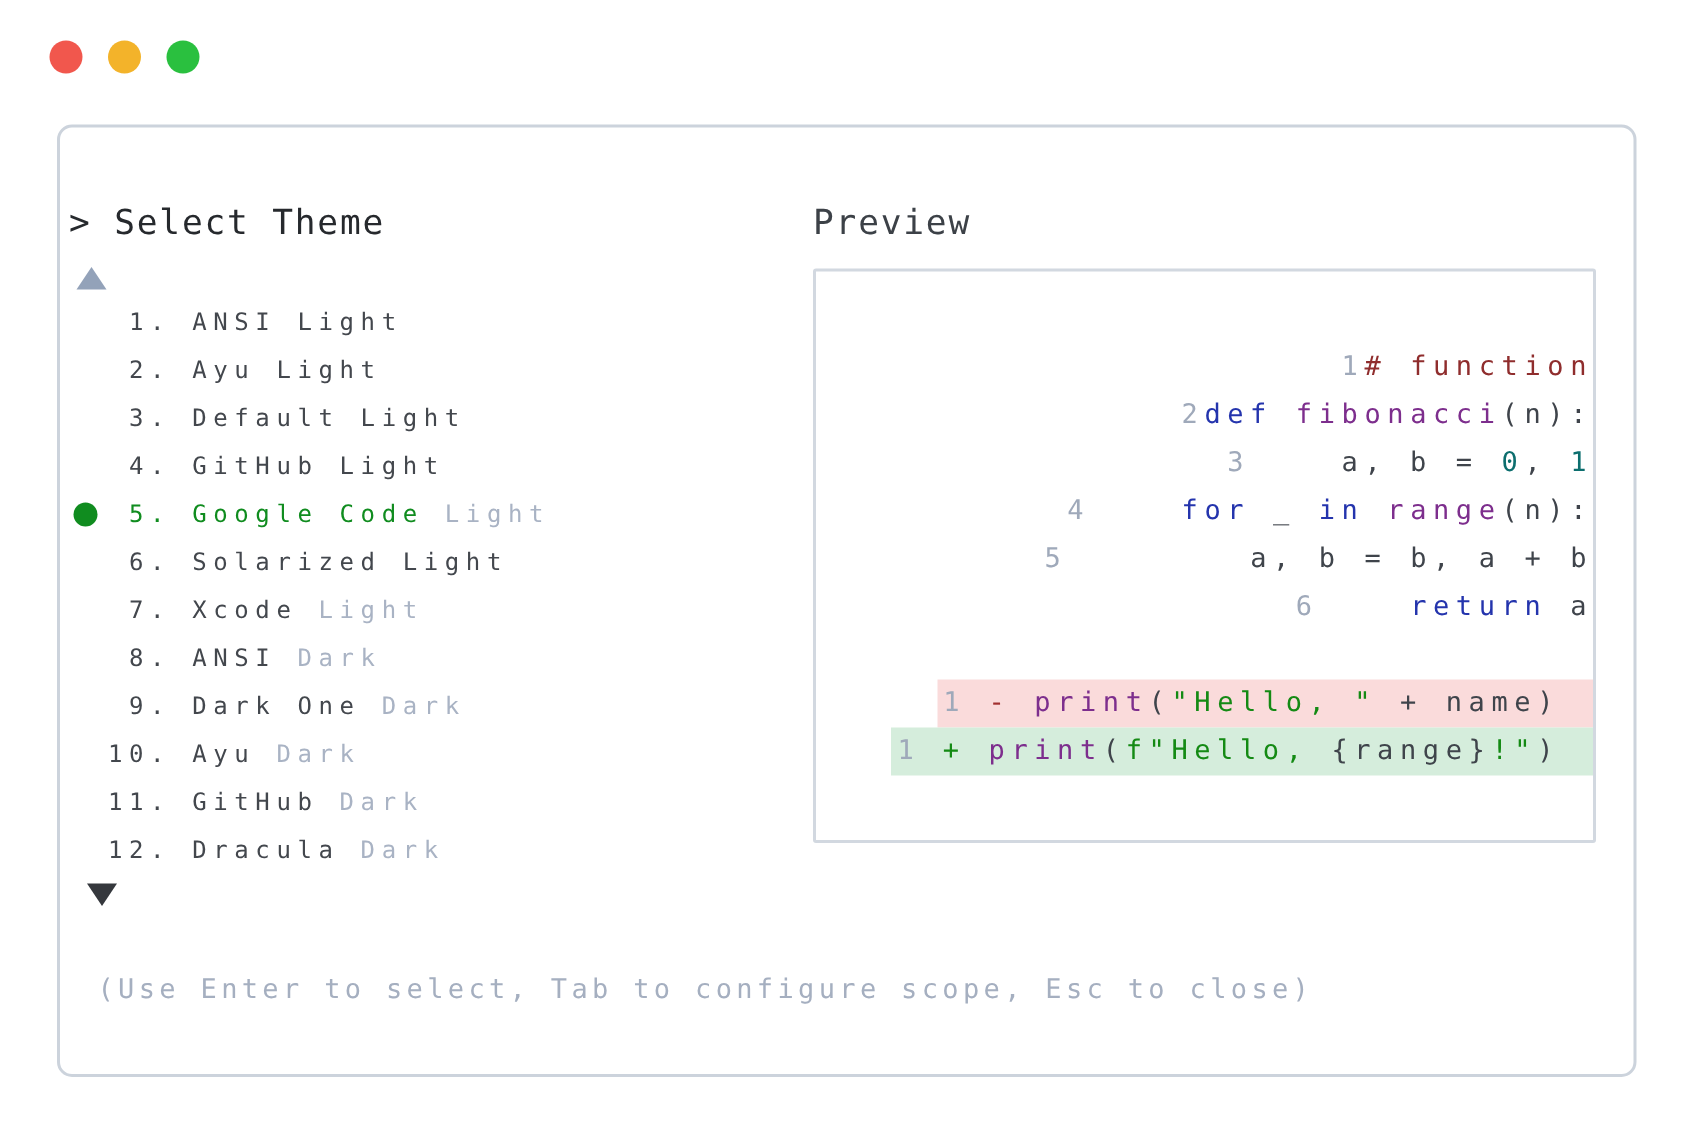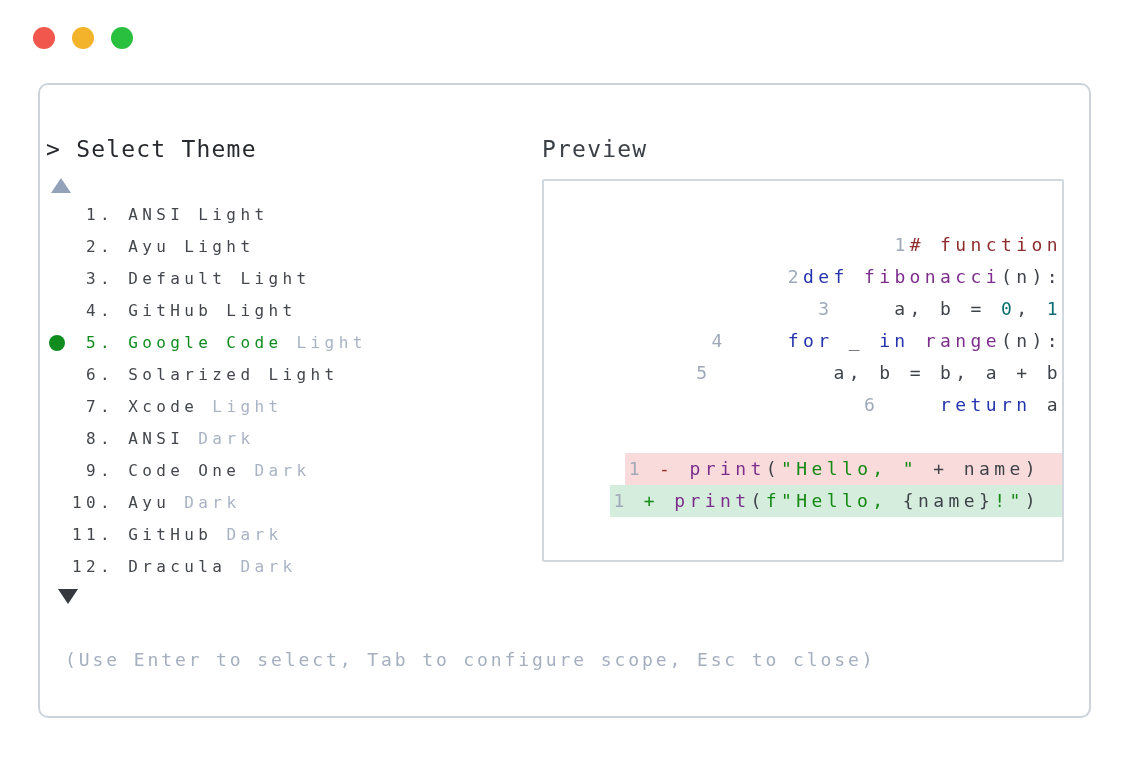--- a/index.html
+++ b/index.html
@@ -80,21 +80,21 @@
 
   <div class="theme-list" id="theme-list">
       <div class="theme-row"><span class="num"> 1. </span><span class="name">ANSI Light</span></div>
       <div class="theme-row"><span class="num"> 2. </span><span class="name">Ayu Light</span></div>
       <div class="theme-row"><span class="num"> 3. </span><span class="name">Default Light</span></div>
       <div class="theme-row"><span class="num"> 4. </span><span class="name">GitHub Light</span></div>
       <div class="theme-row"><span class="bullet"></span><span class="num sel"> 5. </span><span class="name sel">Google Code</span><span class="suffix"> Light</span></div>
       <div class="theme-row"><span class="num"> 6. </span><span class="name">Solarized Light</span></div>
       <div class="theme-row"><span class="num"> 7. </span><span class="name">Xcode</span><span class="suffix"> Light</span></div>
       <div class="theme-row"><span class="num"> 8. </span><span class="name">ANSI</span><span class="suffix"> Dark</span></div>
-      <div class="theme-row"><span class="num"> 9. </span><span class="name">Code One</span><span class="suffix"> Dark</span></div>
+      <div class="theme-row"><span class="num"> 9. </span><span class="name">Dark One</span><span class="suffix"> Dark</span></div>
       <div class="theme-row"><span class="num">10. </span><span class="name">Ayu</span><span class="suffix"> Dark</span></div>
       <div class="theme-row"><span class="num">11. </span><span class="name">GitHub</span><span class="suffix"> Dark</span></div>
       <div class="theme-row"><span class="num">12. </span><span class="name">Dracula</span><span class="suffix"> Dark</span></div>
     </div>
 
   <div class="arrow-down"></div>
 
   <div class="hint">(Use Enter to select, Tab to configure scope, Esc to close)</div>
 
   <div class="preview-label">Preview</div>
@@ -102,17 +102,17 @@
   <div class="preview-box">
     <div class="code" id="code-block">
         <div class="code-row"><span class="ln">1</span><span class="tok-cmt"># function</span></div>
         <div class="code-row"><span class="ln">2</span><span class="tok-kw">def</span><span class="tok-pln"> </span><span class="tok-fn">fibonacci</span><span class="tok-pln">(n):</span></div>
         <div class="code-row"><span class="ln">3</span><span class="tok-pln">    a, b = </span><span class="tok-num">0</span><span class="tok-pln">, </span><span class="tok-num">1</span></div>
         <div class="code-row"><span class="ln">4</span><span class="tok-pln">    </span><span class="tok-kw">for</span><span class="tok-pln"> _ </span><span class="tok-kw">in</span><span class="tok-pln"> </span><span class="tok-fn">range</span><span class="tok-pln">(n):</span></div>
         <div class="code-row"><span class="ln">5</span><span class="tok-pln">        a, b = b, a + b</span></div>
         <div class="code-row"><span class="ln">6</span><span class="tok-pln">    </span><span class="tok-kw">return</span><span class="tok-pln"> a</span></div>
         <div class="blank-row"></div>
         <div class="diff-row"><span class="diff-chip del"><span class="ln">1</span><span class="sign-del"> - </span><span class="tok-fn">print</span><span class="tok-pln">(</span><span class="tok-str">"Hello, "</span><span class="tok-pln"> + name)</span></span></div>
-        <div class="diff-row"><span class="diff-chip add"><span class="ln">1</span><span class="sign-add"> + </span><span class="tok-fn">print</span><span class="tok-pln">(</span><span class="tok-str">f"Hello, </span><span class="tok-pln">{name}</span><span class="tok-str">!"</span><span class="tok-pln">)</span></span></div>
+        <div class="diff-row"><span class="diff-chip add"><span class="ln">1</span><span class="sign-add"> + </span><span class="tok-fn">print</span><span class="tok-pln">(</span><span class="tok-str">f"Hello, </span><span class="tok-pln">{range}</span><span class="tok-str">!"</span><span class="tok-pln">)</span></span></div>
       </div>
   </div>
 
 </div>
 
 </body></html>

